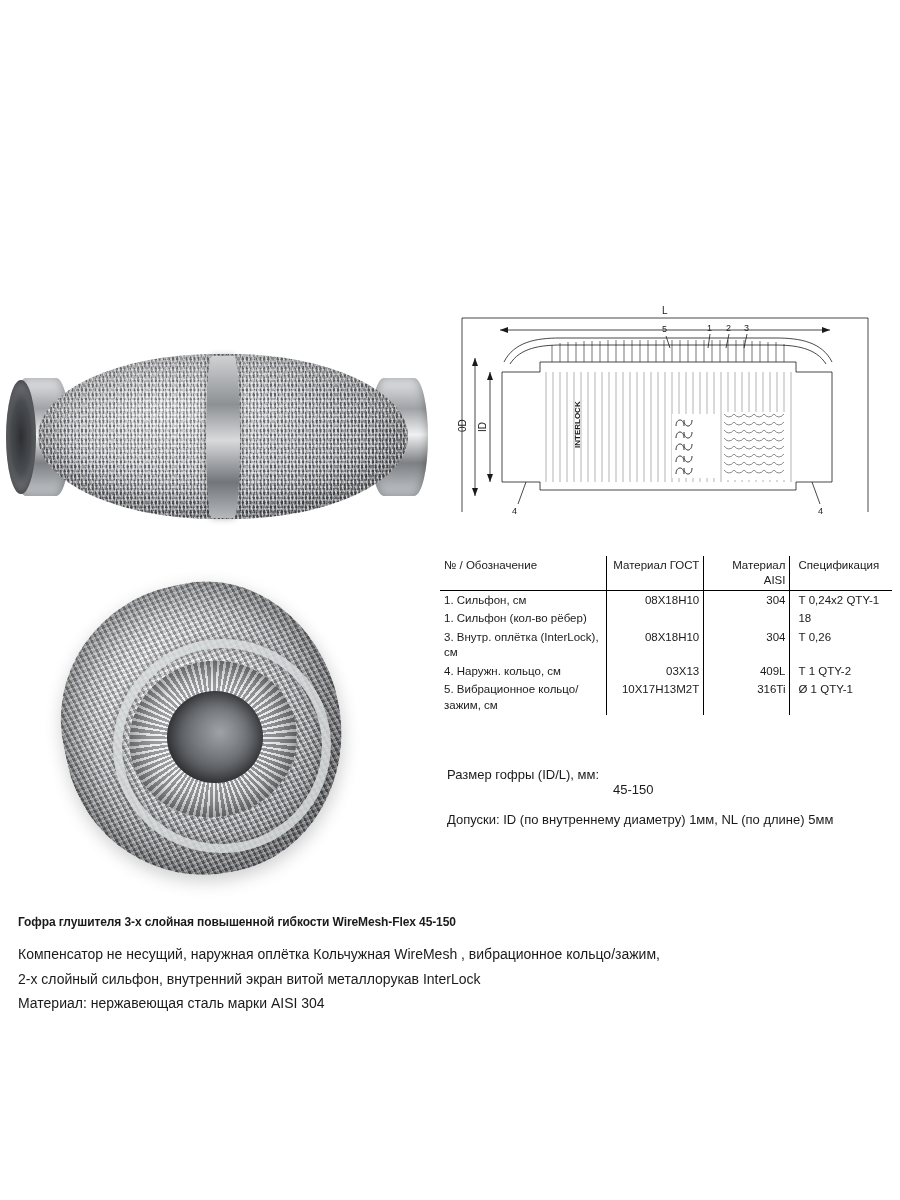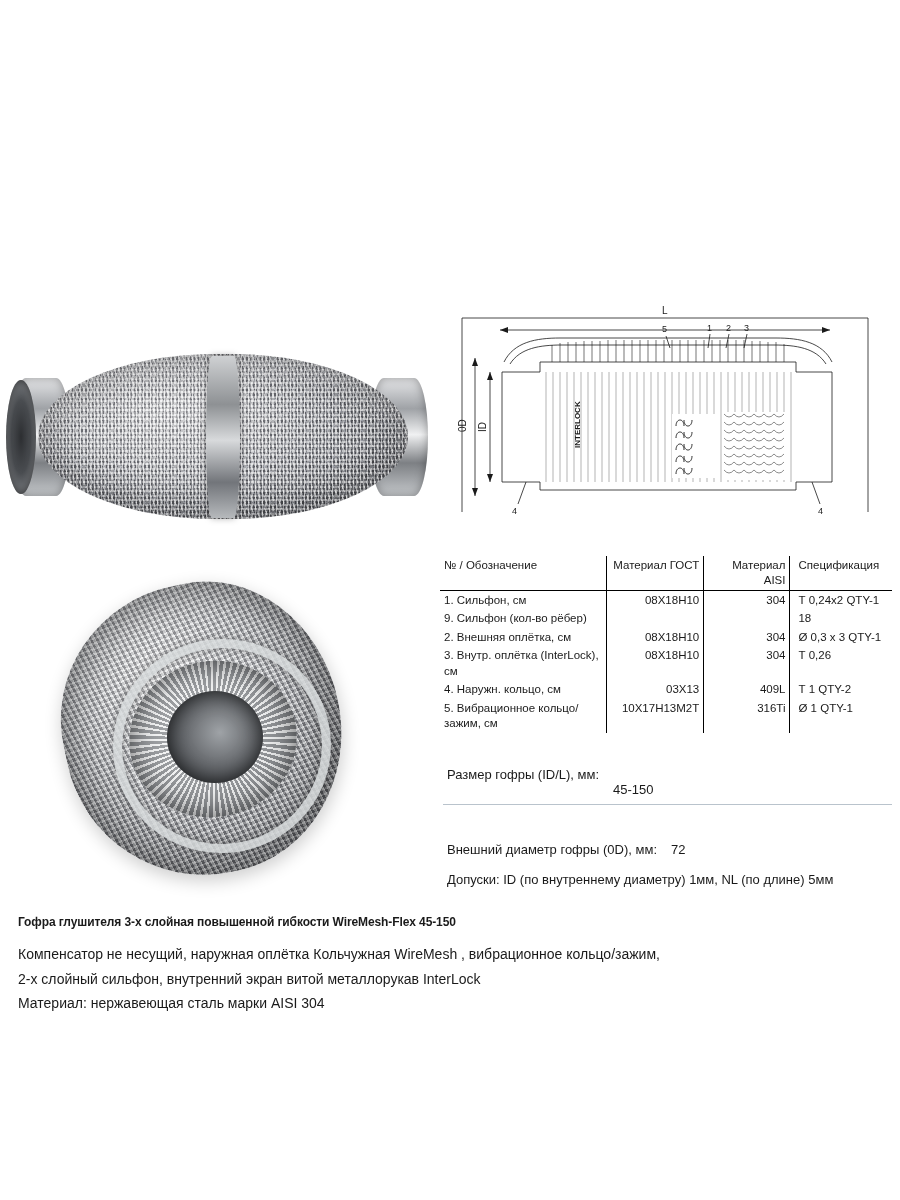--- a/index.html
+++ b/index.html
@@ -380,30 +380,24 @@
       </tr>
     </thead>
     <tbody>
       <tr>
         <td class="c-name">1. Сильфон, см</td>
         <td class="c-gost">08Х18Н10</td>
         <td class="c-aisi">304</td>
         <td class="c-spec">Т 0,24х2 QTY-1</td>
       </tr>
       <tr>
-        <td class="c-name">9. Сильфон (кол-во рёбер)</td>
+        <td class="c-name">1. Сильфон (кол-во рёбер)</td>
         <td class="c-gost"></td>
         <td class="c-aisi"></td>
         <td class="c-spec">18</td>
-      </tr>
-      <tr>
-        <td class="c-name">2. Внешняя оплётка, см</td>
-        <td class="c-gost">08Х18Н10</td>
-        <td class="c-aisi">304</td>
-        <td class="c-spec">Ø 0,3 х 3 QTY-1</td>
       </tr>
       <tr>
         <td class="c-name">3. Внутр. оплётка (InterLock), см</td>
         <td class="c-gost">08Х18Н10</td>
         <td class="c-aisi">304</td>
         <td class="c-spec">Т 0,26</td>
       </tr>
       <tr>
         <td class="c-name">4. Наружн. кольцо, см</td>
         <td class="c-gost">03Х13</td>
@@ -416,24 +410,20 @@
         <td class="c-aisi">316Ti</td>
         <td class="c-spec">Ø 1 QTY-1</td>
       </tr>
     </tbody>
   </table>
 
   <div class="dims">
     <div class="row">
       <span class="lbl">Размер гофры (ID/L), мм:</span>
       <span class="val">45-150</span>
-    </div>
-    <div class="row">
-      <span class="lbl">Внешний диаметр гофры (0D), мм:</span>
-      <span class="val">72</span>
     </div>
     <div class="tol">Допуски: ID (по внутреннему диаметру) 1мм, NL (по длине) 5мм</div>
   </div>
 
   <div class="textblock">
     <h1 class="title">Гофра глушителя 3-х слойная повышенной гибкости WireMesh-Flex 45-150</h1>
     <div class="desc">
       <p>Компенсатор не несущий, наружная оплётка Кольчужная WireMesh , вибрационное кольцо/зажим,</p>
       <p>2-х слойный сильфон, внутренний экран витой металлорукав InterLock</p>
       <p>Материал: нержавеющая сталь марки AISI 304</p>

